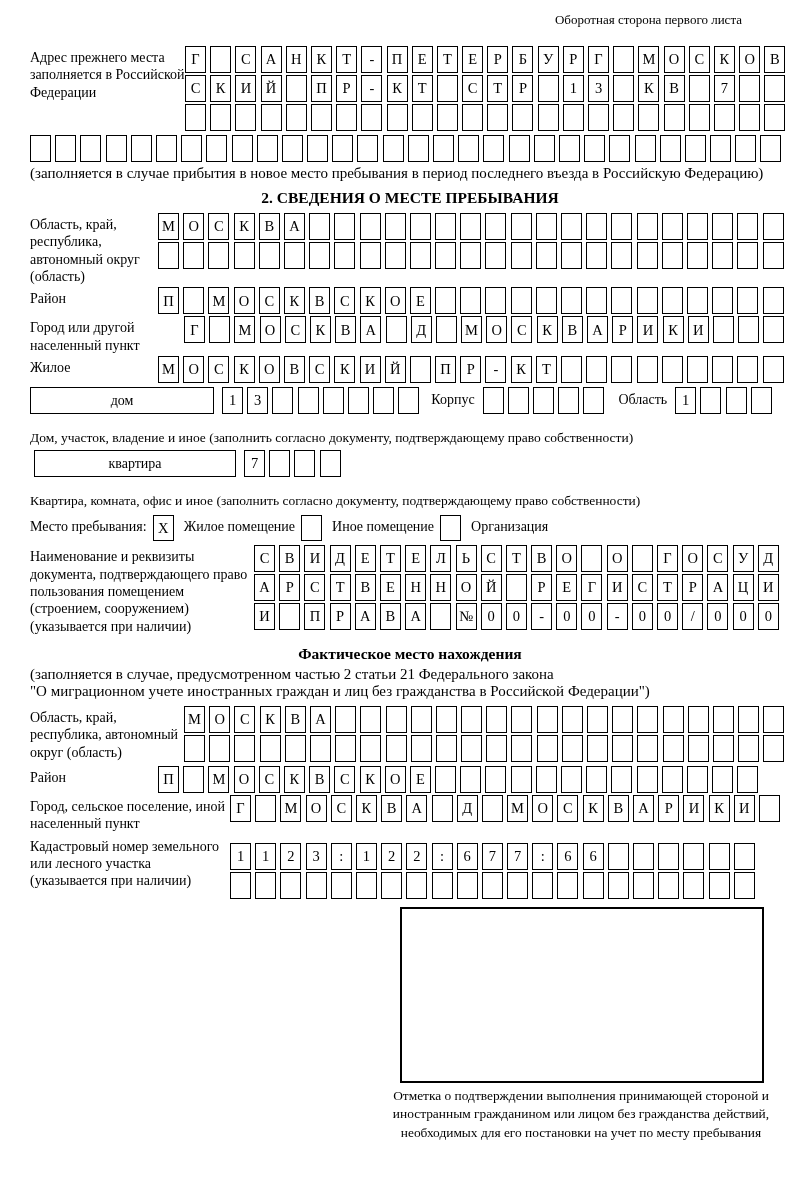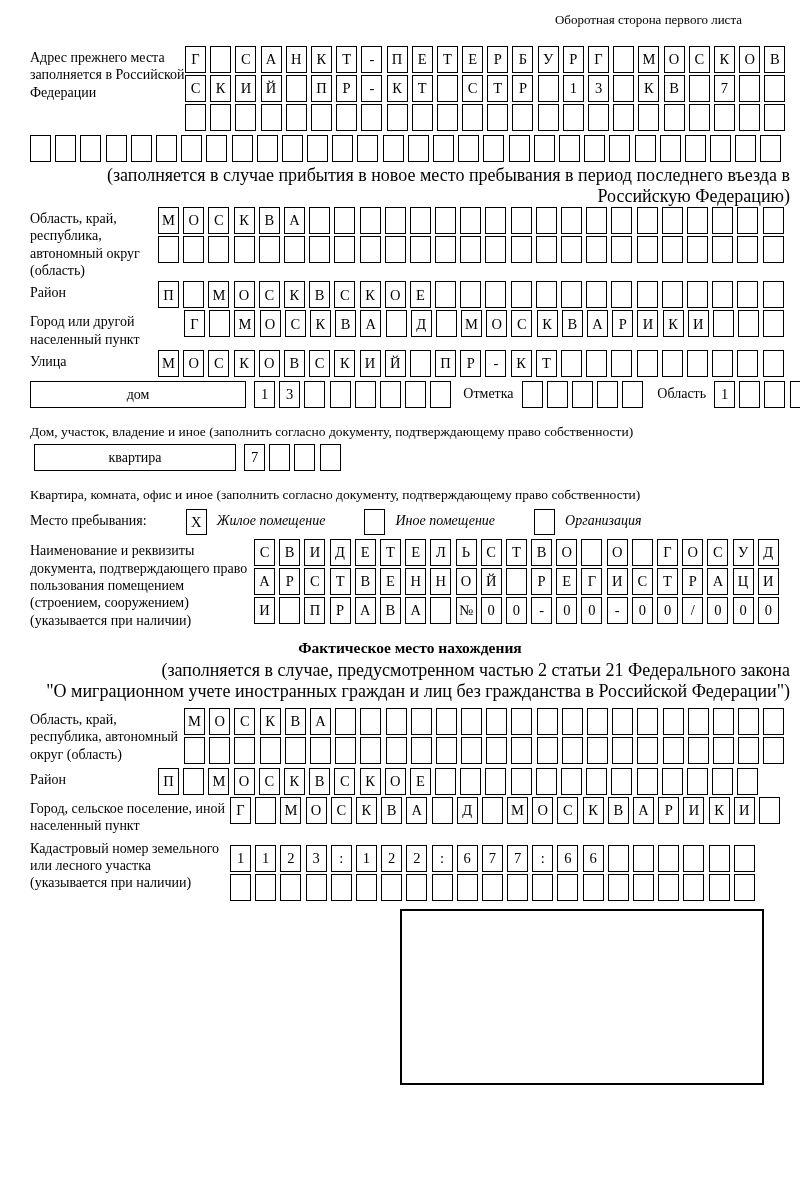--- a/index.html
+++ b/index.html
@@ -4,29 +4,29 @@
 <style>
   html,body{margin:0;padding:0;background:#fff;color:#000;}
   body{width:800px;height:1180px;font-family:"Liberation Serif","DejaVu Serif",serif;overflow:hidden;}
   .page{box-sizing:border-box;width:800px;height:1180px;padding:12px 10px 0 30px;}
   .header-note{text-align:right;font-size:13px;padding-right:48px;}
   .row{display:flex;align-items:flex-start;}
   .lbl{font-size:14px;line-height:1.24;padding-top:3px;flex:0 0 auto;}
   .gridrows .grid{margin-bottom:2px;}
   .grid{display:flex;gap:4.2px;flex:0 0 auto;}
   .cell{box-sizing:border-box;width:21px;height:27px;border:1.6px solid #000;display:flex;align-items:center;justify-content:center;font-size:14.5px;line-height:1;flex:0 0 auto;background:#fff;}
-  .caption{font-size:18px;text-align:right;margin-top:3px;}
+  .caption{font-size:15px;text-align:left;margin-top:3px;}
   .caption-left{font-size:13.5px;margin-top:16px;}
   .sect-title{font-size:15.5px;font-weight:bold;text-align:center;margin:7px 0 6px 0;}
   .mt2{margin-top:2px;} .mt4{margin-top:4px;} .mt6{margin-top:6px;} .mt8{margin-top:8px;}
   .boxlabel{box-sizing:border-box;height:27px;border:1.6px solid #000;display:flex;align-items:center;justify-content:center;font-size:14px;flex:0 0 auto;}
   .inline-lbl{font-size:14px;padding-top:5px;flex:0 0 auto;}
   .cbox{box-sizing:border-box;width:21px;height:26px;border:1.6px solid #000;display:flex;align-items:center;justify-content:center;font-size:14.5px;flex:0 0 auto;}
   .opt{display:flex;align-items:flex-start;gap:10px;}
-  .opt .inline-lbl{padding-top:4px;font-style:italic;}
+  .opt .inline-lbl{padding-top:4px;}
   .stamp-box{box-sizing:border-box;width:364px;height:176px;border:2px solid #000;margin-left:auto;margin-right:26px;margin-top:6px;}
   .stamp-caption{width:382px;margin-left:auto;margin-right:18px;text-align:center;font-size:13.4px;line-height:1.38;margin-top:4px;}
 </style>
 </head>
 <body>
 
 <div class="page">
 
   <div class="header-note">Оборотная сторона первого листа</div>
 
@@ -140,20 +140,21 @@
       <span class="cell"></span>
       <span class="cell"></span>
       <span class="cell"></span>
       <span class="cell"></span>
       <span class="cell"></span>
       <span class="cell"></span>
       <span class="cell"></span>
     </div>
   <div class="caption">(заполняется в случае прибытия в новое место пребывания в период последнего въезда в Российскую Федерацию)</div>
 
+  <div class="sect-title">2. СВЕДЕНИЯ О МЕСТЕ ПРЕБЫВАНИЯ</div>
 
   <div class="row">
     <div class="lbl" style="width:128px;">Область, край, республика, автономный округ (область)</div>
     <div class="gridrows">
       <div class="grid">
           <span class="cell">М</span>
           <span class="cell">О</span>
           <span class="cell">С</span>
           <span class="cell">К</span>
           <span class="cell">В</span>
@@ -263,21 +264,21 @@
         <span class="cell">И</span>
         <span class="cell">К</span>
         <span class="cell">И</span>
         <span class="cell"></span>
         <span class="cell"></span>
         <span class="cell"></span>
       </div>
   </div>
 
   <div class="row mt2">
-    <div class="lbl" style="width:128px;">Улица</div>
+    <div class="lbl" style="width:128px;">Жилое</div>
     <div class="grid">
         <span class="cell">М</span>
         <span class="cell">О</span>
         <span class="cell">С</span>
         <span class="cell">К</span>
         <span class="cell">О</span>
         <span class="cell">В</span>
         <span class="cell">С</span>
         <span class="cell">К</span>
         <span class="cell">И</span>
@@ -294,32 +295,32 @@
         <span class="cell"></span>
         <span class="cell"></span>
         <span class="cell"></span>
         <span class="cell"></span>
         <span class="cell"></span>
         <span class="cell"></span>
       </div>
   </div>
 
   <div class="row mt4" style="gap:8px;">
-    <div class="boxlabel" style="width:216px;text-align:right;">дом</div>
+    <div class="boxlabel" style="width:184px;text-align:right;">дом</div>
     <div class="grid">
         <span class="cell">1</span>
         <span class="cell">3</span>
         <span class="cell"></span>
         <span class="cell"></span>
         <span class="cell"></span>
         <span class="cell"></span>
         <span class="cell"></span>
         <span class="cell"></span>
       </div>
-    <div class="inline-lbl" style="margin-left:4px;">Отметка</div>
+    <div class="inline-lbl" style="margin-left:4px;">Корпус</div>
     <div class="grid">
         <span class="cell"></span>
         <span class="cell"></span>
         <span class="cell"></span>
         <span class="cell"></span>
         <span class="cell"></span>
       </div>
     <div class="inline-lbl" style="margin-left:6px;">Область</div>
     <div class="grid">
         <span class="cell">1</span>
@@ -334,21 +335,21 @@
     <div class="boxlabel" style="width:202px;margin-left:4px;">квартира</div>
     <div class="grid">
         <span class="cell">7</span>
         <span class="cell"></span>
         <span class="cell"></span>
         <span class="cell"></span>
       </div>
   </div>
   <div class="caption-left">Квартира, комната, офис и иное (заполнить согласно документу, подтверждающему право собственности)</div>
 
-  <div class="row mt6" style="gap:39px;">
+  <div class="row mt6" style="gap:6px;">
     <div class="inline-lbl" style="padding-top:4px;">Место пребывания:</div>
     <div class="opt">
       <span class="cbox">X</span>
       <span class="inline-lbl">Жилое помещение</span>
     </div>
     <div class="opt">
       <span class="cbox"></span>
       <span class="inline-lbl">Иное помещение</span>
     </div>
     <div class="opt">
@@ -598,14 +599,15 @@
           <span class="cell"></span>
           <span class="cell"></span>
           <span class="cell"></span>
           <span class="cell"></span>
           <span class="cell"></span>
         </div>
     </div>
   </div>
 
   <div class="stamp-box"></div>
+  <div class="stamp-caption">Отметка о подтверждении выполнения принимающей стороной и иностранным гражданином или лицом без гражданства действий, необходимых для его постановки на учет по месту пребывания</div>
 
 </div>
 
 </body></html>

